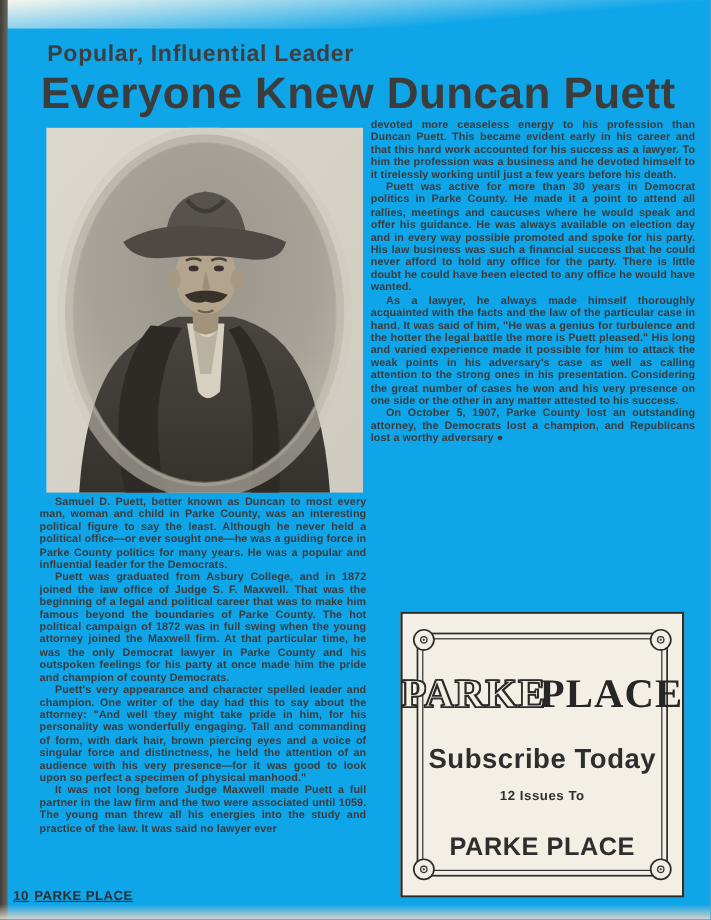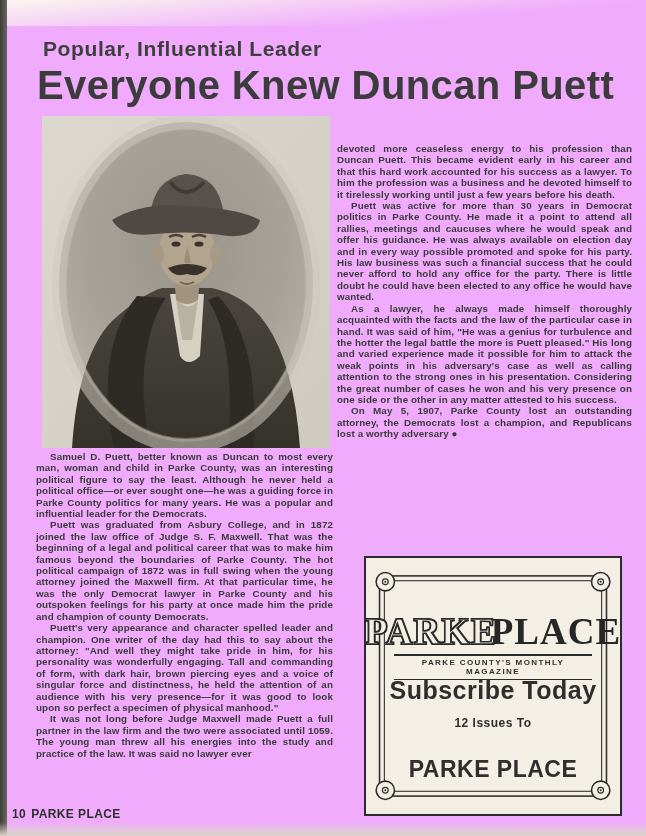--- a/index.html
+++ b/index.html
@@ -1,21 +1,21 @@
 <!DOCTYPE html>
 <html><head>
 <meta charset="utf-8">
 <style>
   * { box-sizing: border-box; margin: 0; padding: 0; }
   html,body { width:646px; height:836px; }
   body { font-family:"Liberation Sans", sans-serif; background:#b5b0a5; }
 
   .page {
     position:relative; width:646px; height:836px;
-    background:#f0abfc; overflow:hidden; color:#3b3b3b;
+    background:#0ea5e9; overflow:hidden; color:#3b3b3b;
   }
   .page::after{
     content:""; position:absolute; left:0; right:0; bottom:0; height:14px;
     background:linear-gradient(#f1ede200,#d9d4c6); pointer-events:none;
   }
   .edge-left{
     position:absolute; left:0; top:0; width:7px; height:100%;
     background:linear-gradient(90deg,#3f3d39,#6a675f);
   }
   .crease-top{
@@ -37,21 +37,21 @@
   }
   .photo svg{ display:block; width:100%; height:100%; }
 
   .col{ position:absolute; }
   .col-left{ left:36px; top:451px; width:297px; height:356px; overflow:hidden; }
   .col-right{ left:337px; top:108px; width:295px; height:446px; overflow:hidden; }
   .col p{
     font-size:9.8px; line-height:11.4px; font-weight:bold;
     text-align:justify; text-indent:14px; color:#3b3b3b; letter-spacing:.1px;
   }
-  .col p.no-indent{ text-indent:0;margin-top:35px; }
+  .col p.no-indent{ text-indent:0; }
 
   .ad{
     position:absolute; left:364px; top:556px; width:258px; height:260px;
     background:#f3efe4; border:2px solid #2c2c2c;
   }
   .ad .frame{ position:absolute; left:0; top:0; width:100%; height:100%; }
   .ad-content{ position:absolute; left:0; top:0; width:100%; height:100%; text-align:center; }
 
   .logo-row{
     position:absolute; top:28px; left:0; width:100%; height:64px;
@@ -77,21 +77,21 @@
   }
   .ad-subscribe{ position:absolute; top:118px; width:100%; font-size:25px; font-weight:bold; color:#2e2e2e; letter-spacing:.5px; }
   .ad-issues{ position:absolute; top:158px; width:100%; font-size:12px; font-weight:bold; color:#2e2e2e; letter-spacing:.5px; }
   .ad-product{ position:absolute; top:198px; width:100%; font-size:23px; font-weight:bold; color:#2e2e2e; letter-spacing:.5px; }
   .ad-price{ position:absolute; top:219px; width:100%; font-size:30px; font-weight:bold; color:#222; }
 
   .footer{
     position:absolute; left:12px; top:807px;
     font-size:12px; font-weight:bold; letter-spacing:.4px; color:#2e2e2e;
   }
-  .footer span{ margin-right:5px; }
+  .footer span{ margin-right:5px;text-decoration:underline; }
 </style>
 </head>
 <body>
 
 <div class="page">
   <div class="crease-top"></div>
   <div class="edge-left"></div>
 
   <div class="kicker">Popular, Influential Leader</div>
   <div class="headline">Everyone Knew Duncan Puett</div>
@@ -154,21 +154,21 @@
     <p>Samuel D. Puett, better known as Duncan to most every man, woman and child in Parke County, was an interesting political figure to say the least. Although he never held a political office—or ever sought one—he was a guiding force in Parke County politics for many years. He was a popular and influential leader for the Democrats.</p>
     <p>Puett was graduated from Asbury College, and in 1872 joined the law office of Judge S. F. Maxwell. That was the beginning of a legal and political career that was to make him famous beyond the boundaries of Parke County. The hot political campaign of 1872 was in full swing when the young attorney joined the Maxwell firm. At that particular time, he was the only Democrat lawyer in Parke County and his outspoken feelings for his party at once made him the pride and champion of county Democrats.</p>
     <p>Puett's very appearance and character spelled leader and champion. One writer of the day had this to say about the attorney: "And well they might take pride in him, for his personality was wonderfully engaging. Tall and commanding of form, with dark hair, brown piercing eyes and a voice of singular force and distinctness, he held the attention of an audience with his very presence—for it was good to look upon so perfect a specimen of physical manhood."</p>
     <p>It was not long before Judge Maxwell made Puett a full partner in the law firm and the two were associated until 1059. The young man threw all his energies into the study and practice of the law. It was said no lawyer ever</p>
   </div>
 
   <div class="col col-right">
     <p class="no-indent">devoted more ceaseless energy to his profession than Duncan Puett. This became evident early in his career and that this hard work accounted for his success as a lawyer. To him the profession was a business and he devoted himself to it tirelessly working until just a few years before his death.</p>
     <p>Puett was active for more than 30 years in Democrat politics in Parke County. He made it a point to attend all rallies, meetings and caucuses where he would speak and offer his guidance. He was always available on election day and in every way possible promoted and spoke for his party. His law business was such a financial success that he could never afford to hold any office for the party. There is little doubt he could have been elected to any office he would have wanted.</p>
     <p>As a lawyer, he always made himself thoroughly acquainted with the facts and the law of the particular case in hand. It was said of him, "He was a genius for turbulence and the hotter the legal battle the more is Puett pleased." His long and varied experience made it possible for him to attack the weak points in his adversary's case as well as calling attention to the strong ones in his presentation. Considering the great number of cases he won and his very presence on one side or the other in any matter attested to his success.</p>
-    <p>On May 5, 1907, Parke County lost an outstanding attorney, the Democrats lost a champion, and Republicans lost a worthy adversary ●</p>
+    <p>On October 5, 1907, Parke County lost an outstanding attorney, the Democrats lost a champion, and Republicans lost a worthy adversary ●</p>
   </div>
 
   <div class="ad">
     <svg class="frame" viewBox="0 0 263 256">
       <rect x="14" y="14" width="235" height="228" fill="none" stroke="#2c2c2c" stroke-width="1.6"></rect>
       <rect x="19" y="19" width="225" height="218" fill="none" stroke="#2c2c2c" stroke-width="1.1"></rect>
       <g stroke="#2c2c2c" fill="#f3efe4">
         <circle cx="20" cy="20" r="9.5" stroke-width="1.6"></circle>
         <circle cx="243" cy="20" r="9.5" stroke-width="1.6"></circle>
         <circle cx="20" cy="236" r="9.5" stroke-width="1.6"></circle>
@@ -207,21 +207,20 @@
             <rect x="15" y="34" width="3.5" height="12" rx="1.6"></rect>
             <rect x="21" y="34" width="3.5" height="12" rx="1.6"></rect>
             <rect x="27" y="34" width="3.5" height="12" rx="1.6"></rect>
             <rect x="16" y="19.5" width="2.5" height="4" rx="1.2"></rect>
             <rect x="21.5" y="19.5" width="2.5" height="4" rx="1.2"></rect>
             <rect x="27" y="19.5" width="2.5" height="4" rx="1.2"></rect>
           </g>
         </svg>
         <span class="brand brand-solid">PLACE</span>
       </div>
-      <div class="tagline">PARKE COUNTY'S MONTHLY MAGAZINE</div>
       <div class="ad-subscribe">Subscribe Today</div>
       <div class="ad-issues">12 Issues To</div>
       <div class="ad-product">PARKE PLACE</div>
     </div>
   </div>
 
   <div class="footer">
     <span>10</span><span>PARKE PLACE</span>
   </div>
 </div>

